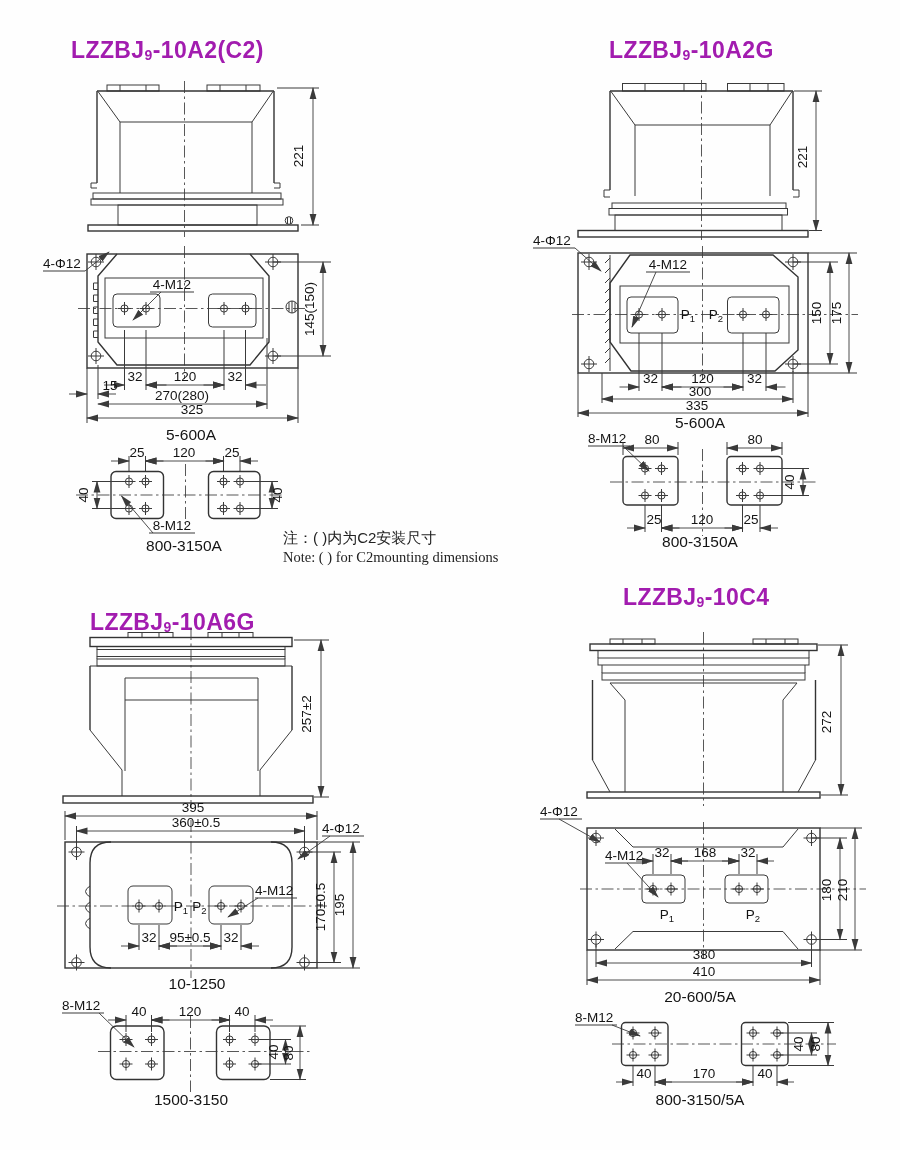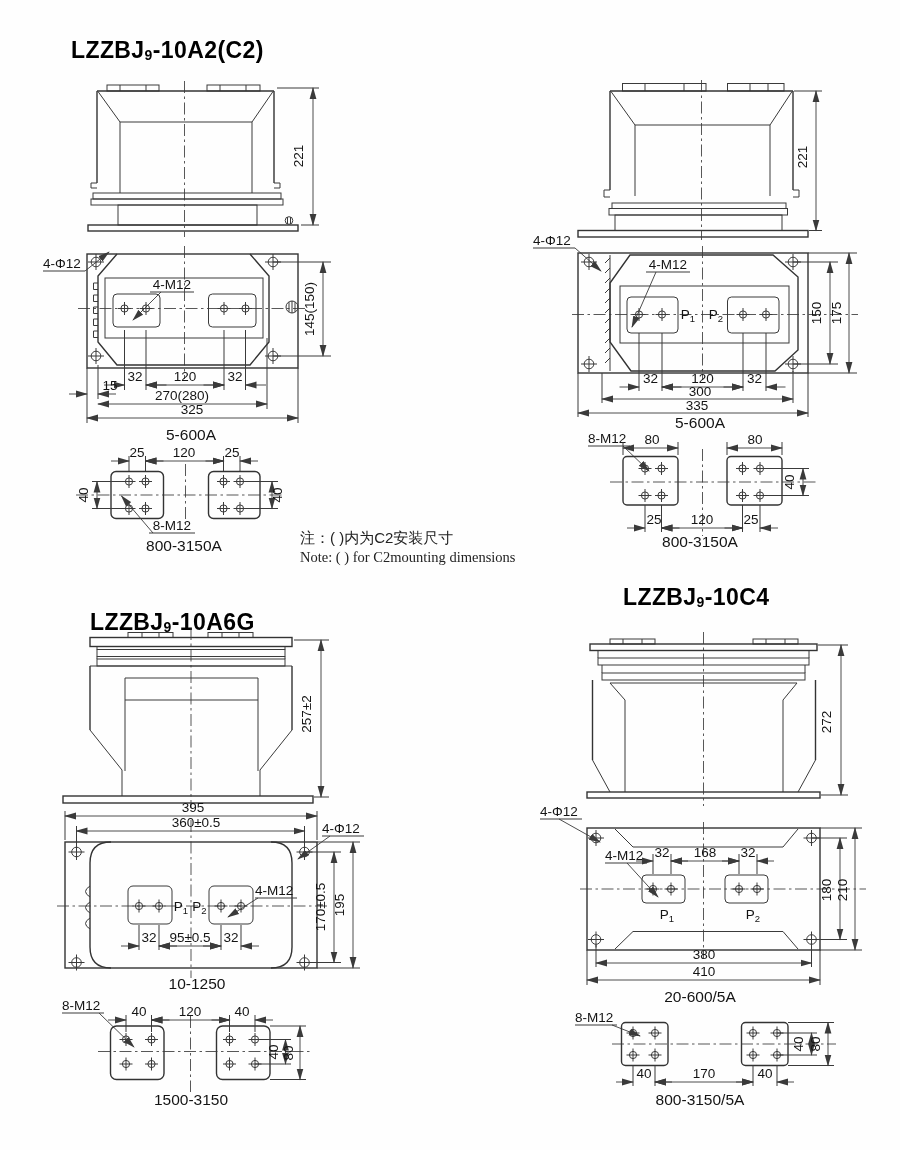--- a/index.html
+++ b/index.html
@@ -1,38 +1,39 @@
 <!DOCTYPE html>
 <html><head>
 <meta charset="utf-8">
 <style>
   html,body{margin:0;padding:0;background:#fff;}
   .page{position:relative;width:900px;height:1150px;background:#fefefe;overflow:hidden;
         font-family:"Liberation Sans",sans-serif;}
-  .title{position:absolute;font-weight:bold;font-size:23px;color:#000000;
+  .title{position:absolute;font-weight:bold;font-size:23px;color:#a21caf;
          letter-spacing:.4px;white-space:nowrap;text-align:center;}
   .title .sub{font-size:14px;vertical-align:-2px;}
-  .note{position:absolute;left:300px;top:529px;color:#222;}
+  .note{position:absolute;left:283px;top:529px;color:#222;}
   .note .zh{font-size:15px;font-family:"Liberation Sans",sans-serif;}
   .note .en{font-size:14.5px;font-family:Liberation Serif, serif;margin-top:1px;}
   svg.cnv{position:absolute;left:0;top:0;}
   svg text{fill:#141414;font-family:"Liberation Sans",sans-serif;font-size:13.5px;}
   svg text.rng{font-size:15.5px;}
   svg tspan.subt{font-size:9.5px;}
   .s{stroke:#333;fill:none;stroke-width:1.4;stroke-linejoin:miter;}
   .t{stroke:#3a3a3a;fill:none;stroke-width:1;}
   .c{stroke:#3a3a3a;fill:none;stroke-width:.85;stroke-dasharray:12 3.5 2.5 3.5;}
   .d{stroke:#3a3a3a;fill:none;stroke-width:.9;}
 </style>
 </head>
 <body>
 
 <div class="page">
 
   <div class="title" style="left:71px;top:37px"><span>LZZBJ</span><span class="sub">9</span><span>-10A2(C2)</span></div>
+  <div class="title" style="left:609px;top:37px"><span>LZZBJ</span><span class="sub">9</span><span>-10A2G</span></div>
   <div class="title" style="left:90px;top:609px"><span>LZZBJ</span><span class="sub">9</span><span>-10A6G</span></div>
   <div class="title" style="left:623px;top:584px"><span>LZZBJ</span><span class="sub">9</span><span>-10C4</span></div>
 
   <div class="note">
     <div class="zh">注：( )内为C2安装尺寸</div>
     <div class="en">Note: ( ) for C2mounting dimensions</div>
   </div>
 
   <svg class="cnv" width="900" height="1150" viewBox="0 0 900 1150">
     <defs>

